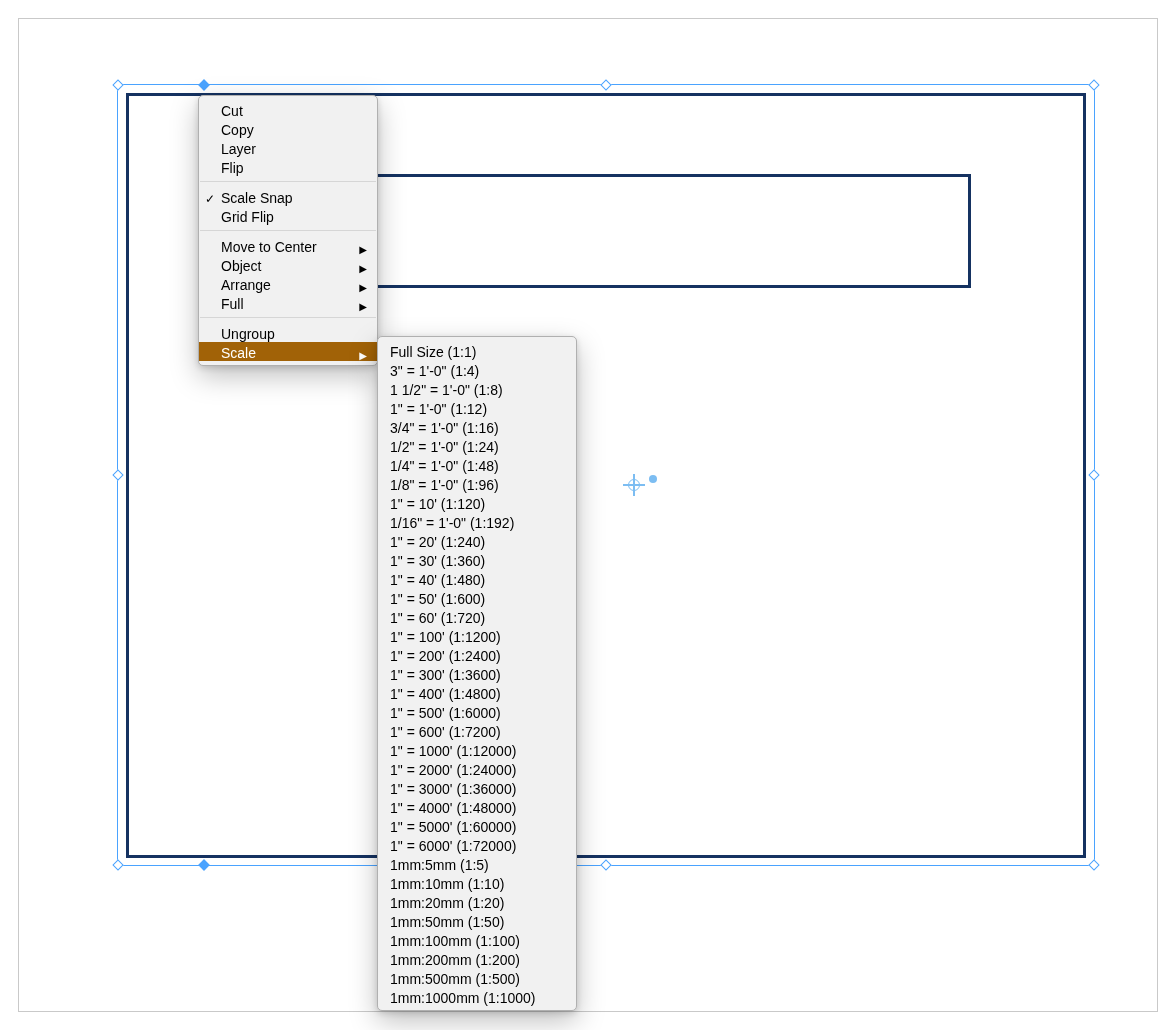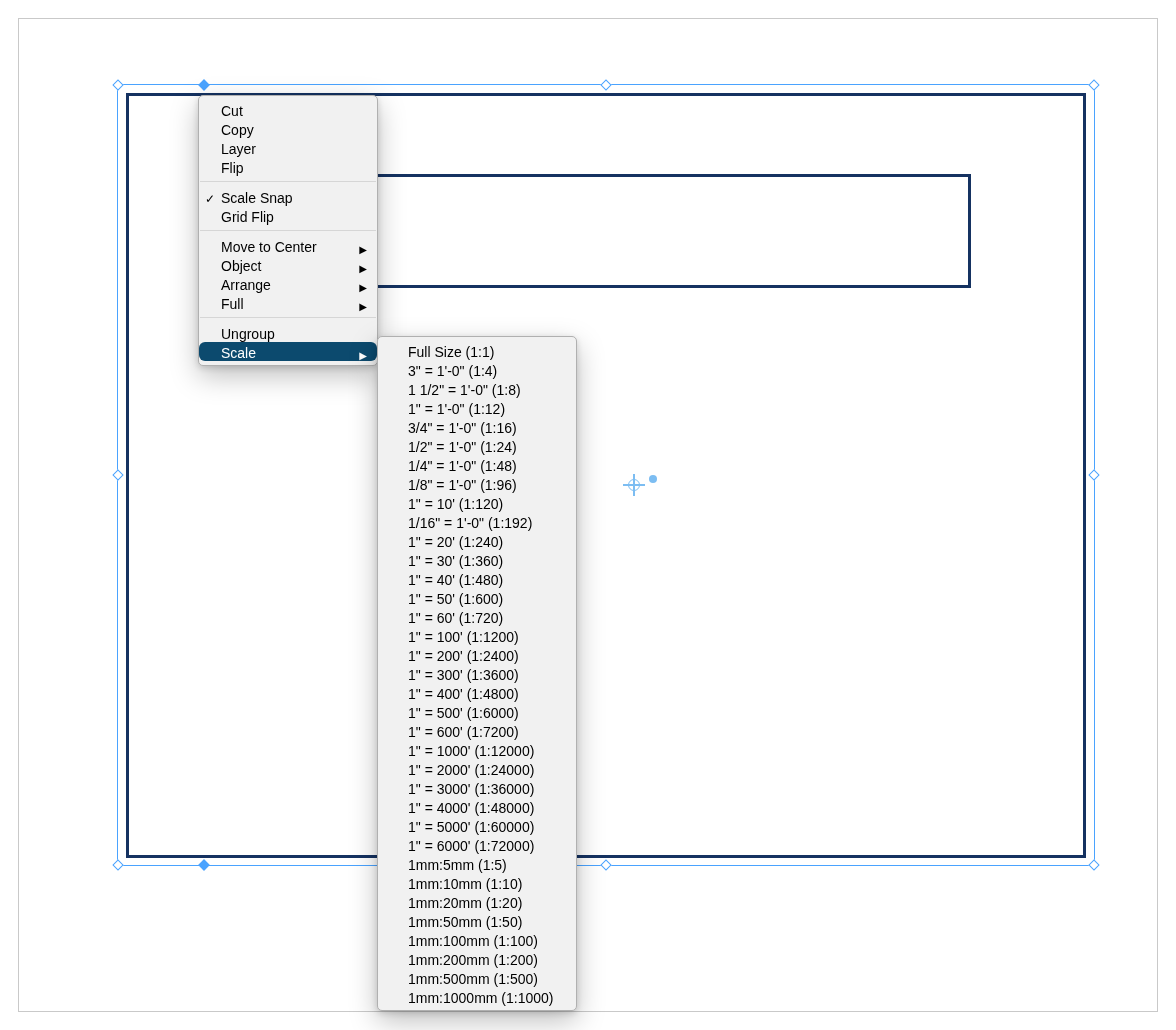--- a/index.html
+++ b/index.html
@@ -125,44 +125,43 @@
   position: relative;
 }
 .menu-item .check {
   width: 22px;
   text-align: center;
   font-size: 12px;
   color: #000;
 }
 .menu-item .label { flex: 1; white-space: nowrap; }
 .menu-item.highlight {
-  background: #0c4a6e;
+  background: #a16207;
   color: #fff;
-  border-radius: 6px;
 }
 .menu-item .arrow {
   position: absolute;
   right: 10px;
   font-size: 10px;
   color: #000;
 }
 .menu-item.highlight .arrow { color: #fff; }
 .menu-sep {
   height: 1px;
   background: #d6d6d6;
   margin: 5px 1px;
 }
 .menu-sub {
   top: 317px;
   left: 358px;
   width: 200px;
   max-height: 680px;
 }
 .menu-sub .menu-item {
-  padding-left: 30px;
+  padding-left: 12px;
 }
 </style>
 </head>
 <body>
 
 <div class="outer-frame">
   <div class="canvas">
     <div class="shape-big"></div>
     <div class="shape-inner"></div>
     <div class="selection-outline">

